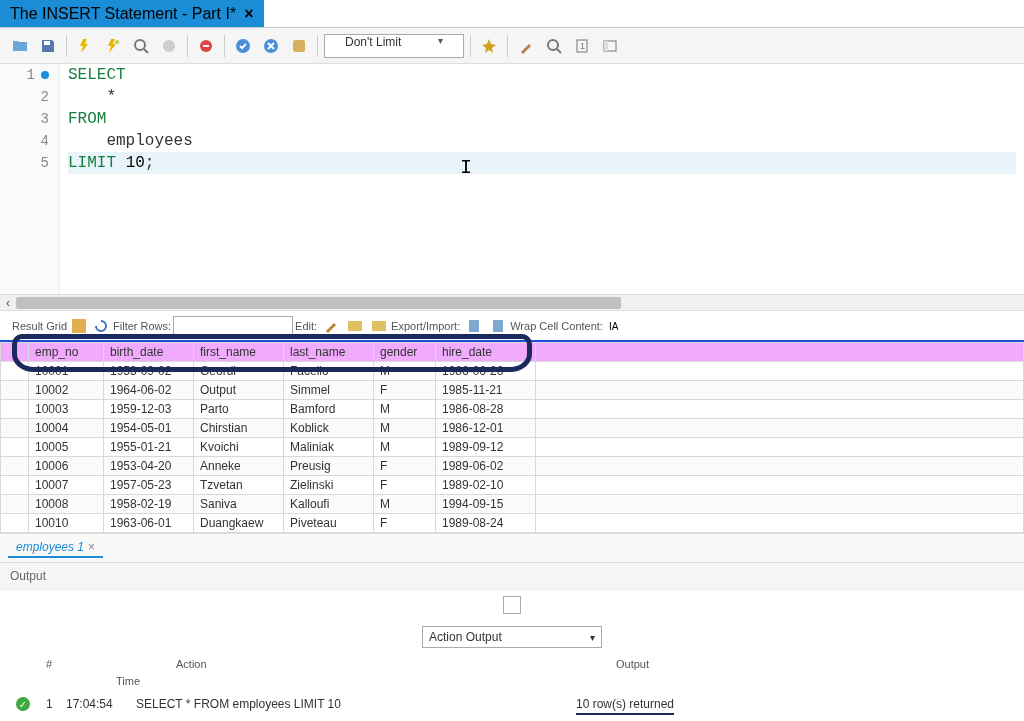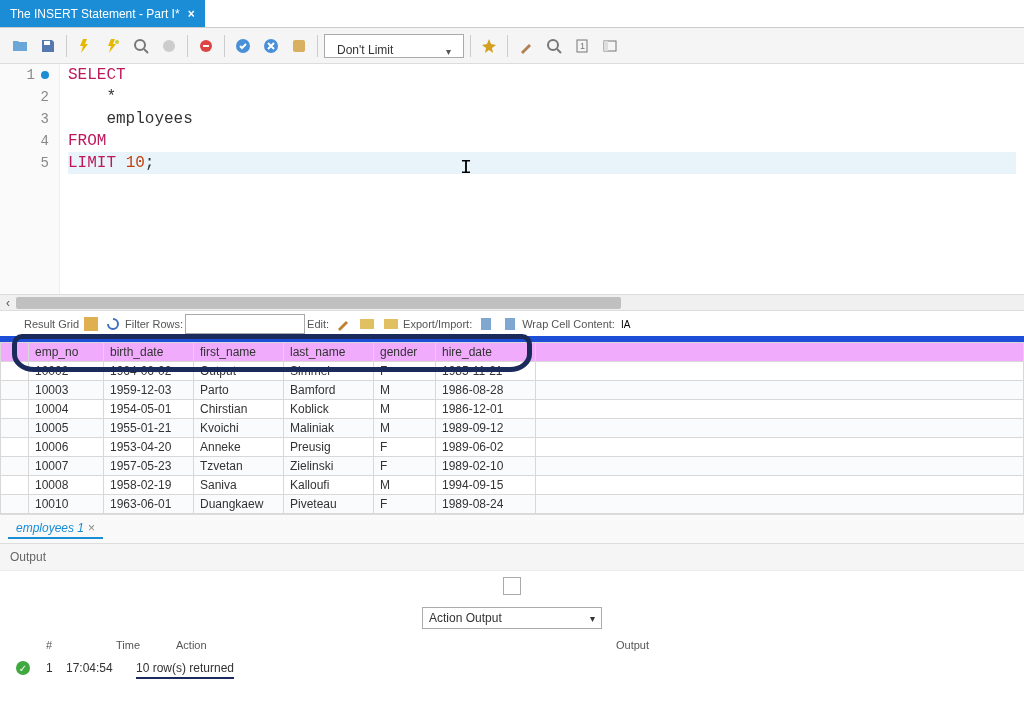--- a/index.html
+++ b/index.html
@@ -1,41 +1,41 @@
 <!DOCTYPE html>
 <html><head>
 <meta charset="utf-8">
 <style>
 * { box-sizing: border-box; margin: 0; padding: 0; }
 body { font-family: Tahoma, Arial, sans-serif; font-size: 12px; background: #fff; color: #333; width: 1024px; height: 721px; overflow: hidden; position: relative; }
 .tab-bar { background: #fff; display: flex; height: 28px; border-bottom: 1px solid #ccc; }
-.tab { background: #1b8dd6; color: #ffffff; padding: 5px 10px; display: flex; align-items: center; font-size: 12px; }
+.tab { background: #1b8dd6; color: #000000; padding: 5px 10px; display: flex; align-items: center; font-size: 16px; }
 .tab .close { margin-left: 8px; cursor: pointer; font-weight: bold; }
 .toolbar { display: flex; align-items: center; gap: 4px; padding: 4px 8px; background: #f5f5f5; border-bottom: 1px solid #ddd; height: 36px; }
 .toolbar .sep { width: 1px; height: 22px; background: #ccc; margin: 0 2px; }
 .tb-btn { width: 24px; height: 24px; display: flex; align-items: center; justify-content: center; cursor: pointer; border-radius: 2px; }
 .tb-btn svg { width: 16px; height: 16px; }
-.limit-select { border: 1px solid #aaa; height: 24px; width: 140px; padding: 0 12px; display: flex; align-items: flex-end; background: #fff; }
+.limit-select { border: 1px solid #aaa; height: 24px; width: 140px; padding: 0 20px; display: flex; align-items: flex-start; background: #fff; }
 .limit-select::after { content: "▾"; margin-left: auto; font-size: 10px; color: #555; }
 .editor { display: flex; height: 230px; }
 .gutter { width: 60px; background: #fafafa; border-right: 1px solid #eee; }
 .gutter .ln { height: 22px; display: flex; align-items: center; justify-content: flex-end; padding-right: 10px; color: #888; font-family: 'Courier New', monospace; font-size: 14px; }
 .gutter .ln .dot { width: 8px; height: 8px; border-radius: 50%; background: #1b8dd6; margin-left: 6px; }
 .code { flex: 1; font-family: 'Courier New', monospace; font-size: 16px; padding: 0 8px; position: relative; }
 .code .line { height: 22px; display: flex; align-items: center; white-space: pre; }
 .code .line.highlight { background: #e8f4f9; }
-.kw { color: #be185d; font-weight: normal; }
-.num { color: #c2410c; }
+.kw { color: #15803d; font-weight: normal; }
+.num { color: #000000; }
 .txt { color: #333; }
 .text-cursor { position: absolute; left: 400px; top: 92px; font-size: 20px; color: #000; }
 .hscroll { height: 16px; background: #f0f0f0; border-top: 1px solid #ddd; display: flex; align-items: center; }
 .hscroll .chev { width: 16px; text-align: center; color: #555; cursor: pointer; }
 .hscroll .track { flex: 1; height: 100%; position: relative; }
 .hscroll .thumb { position: absolute; left: 0; top: 2px; height: 12px; width: 60%; background: #c0c0c0; border-radius: 2px; }
-.mid-toolbar { display: flex; align-items: center; gap: 2px; padding: 4px 24px; height: 32px; border-top: 1px solid #ddd; border-bottom: 6px solid #1d4ed8; background: #fff; position: relative; z-index: 1; }
+.mid-toolbar { display: flex; align-items: center; gap: 2px; padding: 4px 12px; height: 32px; border-top: 1px solid #ddd; border-bottom: 2px solid #1d4ed8; background: #fff; position: relative; z-index: 1; }
 .mid-toolbar .label { color: #555; font-size: 11px; }
 .mid-toolbar .filter-input { width: 120px; height: 20px; border: 1px solid #aaa; }
 .mid-toolbar .mini-icon { width: 20px; height: 20px; display: flex; align-items: center; justify-content: center; cursor: pointer; }
 .mid-toolbar .seg { display: flex; align-items: center; gap: 4px; }
 .result-grid { position: relative; }
 .ink-marker { position: absolute; border: 5px solid #1a2a5a; border-radius: 10px 10px 22px 22px / 10px 10px 18px 18px; pointer-events: none; z-index: 10; }
 .marker-header { top: -8px; left: 12px; width: 520px; height: 38px; }
 table.data { border-collapse: collapse; width: 100%; table-layout: fixed; }
 table.data th, table.data td { border: 1px solid #d8d8d8; padding: 2px 6px; text-align: left; font-size: 12px; height: 19px; white-space: nowrap; overflow: hidden; }
 table.data th { background: #f0abfc; font-weight: normal; color: #333; }
@@ -53,21 +53,21 @@
 .result-tab .rt .close { color: #888; font-style: normal; cursor: pointer; }
 .output-header { padding: 6px 10px; color: #666; font-size: 12px; background: #f5f5f5; border-top: 1px solid #ddd; border-bottom: 1px solid #eee; }
 .output-row { display: flex; align-items: center; gap: 12px; padding: 6px 10px; flex-direction: column; }
 .output-row .sel { width: 18px; height: 18px; border: 1px solid #aaa; }
 .output-row .dd { border: 1px solid #aaa; height: 22px; width: 180px; padding: 0 6px; display: flex; align-items: center; background: #fff; }
 .output-row .dd::after { content: "▾"; margin-left: auto; font-size: 10px; }
 .output-cols { display: flex; padding: 2px 10px; color: #555; font-size: 11px; }
 .output-cols .c { padding: 2px 6px; }
 .output-cols .c1 { width: 30px; }
 .output-cols .c2 { width: 70px; }
-.output-cols .c3 { width: 60px; }
+.output-cols .c3 { width: 60px; margin-top: 17px; }
 .output-cols .c4 { width: 440px; }
 .output-cols .c5 { flex: 1; }
 .output-body { display: flex; padding: 4px 10px; align-items: center; }
 .output-body .c { padding: 2px 6px; font-size: 12px; }
 .output-body .status { width: 30px; display: flex; align-items: center; justify-content: flex-start; }
 .output-body .check { width: 14px; height: 14px; border-radius: 50%; background: #3fa93f; display: flex; align-items: center; justify-content: center; color: #fff; font-size: 10px; }
 .output-body .c2 { width: 70px; }
 .output-body .c3 { width: 440px; }
 .output-body .c4 { flex: 1; }
 .underline-msg { border-bottom: 2px solid #1a2a5a; padding-bottom: 2px; }
@@ -193,22 +193,22 @@
     <div class="ln">
         <span>4</span>
       </div>
     <div class="ln">
         <span>5</span>
       </div>
   </div>
   <div class="code">
     <div class="line"><span class="kw">SELECT</span></div>
     <div class="line"><span>    </span><span class="txt">*</span></div>
+    <div class="line"><span class="kw">FROM</span></div>
     <div class="line"><span>    </span><span class="txt">employees</span></div>
-    <div class="line"><span class="kw">FROM</span></div>
     <div class="line highlight"><span class="kw">LIMIT</span><span> </span><span class="num">10</span><span class="txt">;</span></div>
     <div class="text-cursor">I</div>
   </div>
 </div>
 
 <div class="hscroll">
   <div class="chev">‹</div>
   <div class="track">
       <div class="thumb"></div>
     </div>
@@ -288,20 +288,30 @@
         <th>first_name</th>
         <th>last_name</th>
         <th>gender</th>
         <th>hire_date</th>
         <th></th>
       </tr>
     </thead>
     <tbody id="tbody">
         <tr>
           <td></td>
+          <td>10001</td>
+          <td>1953-09-02</td>
+          <td>Geordi</td>
+          <td>Facello</td>
+          <td>M</td>
+          <td>1986-06-26</td>
+          <td></td>
+        </tr>
+        <tr>
+          <td></td>
           <td>10002</td>
           <td>1964-06-02</td>
           <td>Output</td>
           <td>Simmel</td>
           <td>F</td>
           <td>1985-11-21</td>
           <td></td>
         </tr>
         <tr>
           <td></td>
@@ -400,14 +410,15 @@
   <div class="c c4">Action</div>
   <div class="c c5">Output</div>
 </div>
 
 <div class="output-body">
   <div class="c status">
       <div class="check">✓</div>
     </div>
   <div class="c" style="width:20px">1</div>
   <div class="c c2">17:04:54</div>
+  <div class="c c3">SELECT    * FROM    employees LIMIT 10</div>
   <div class="c c4"><span class="underline-msg">10 row(s) returned</span></div>
 </div>
 
 </body></html>

